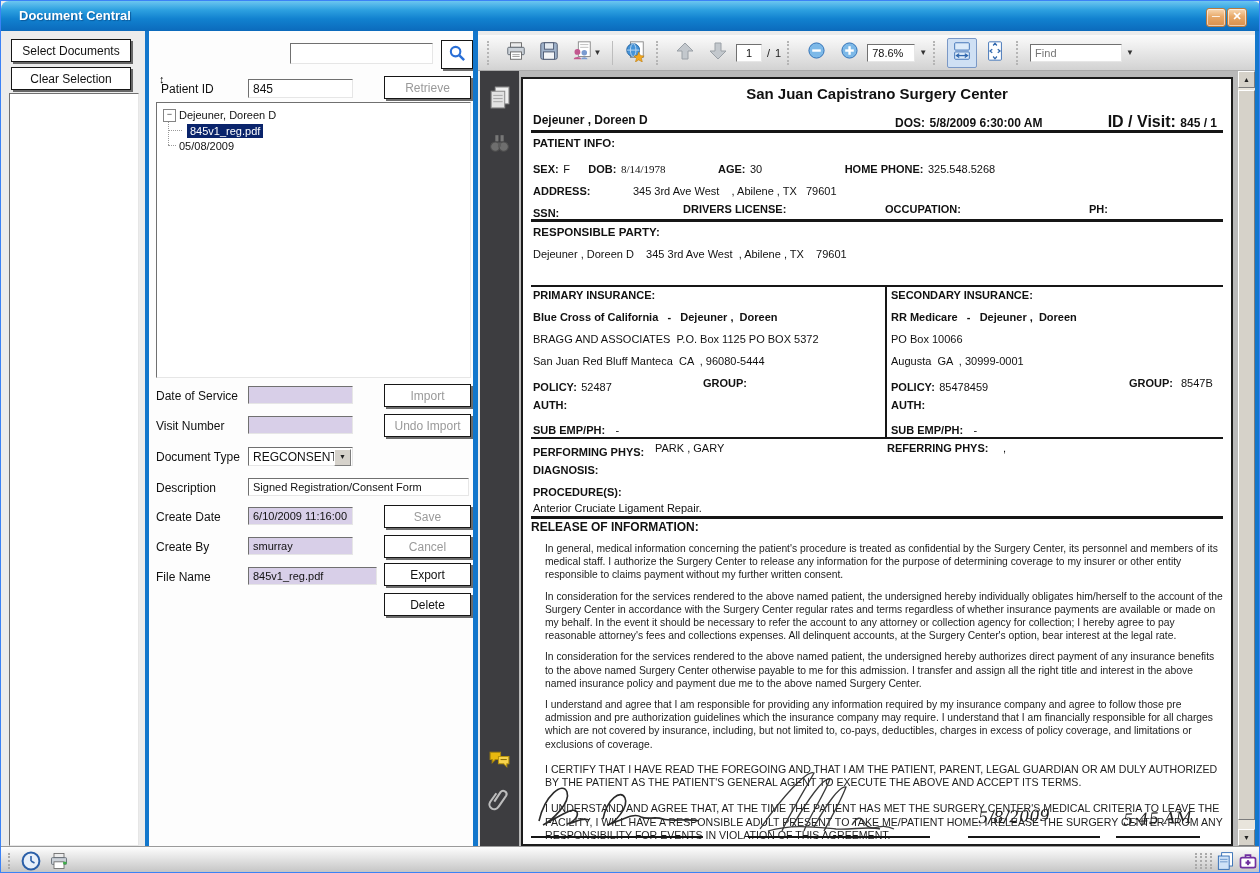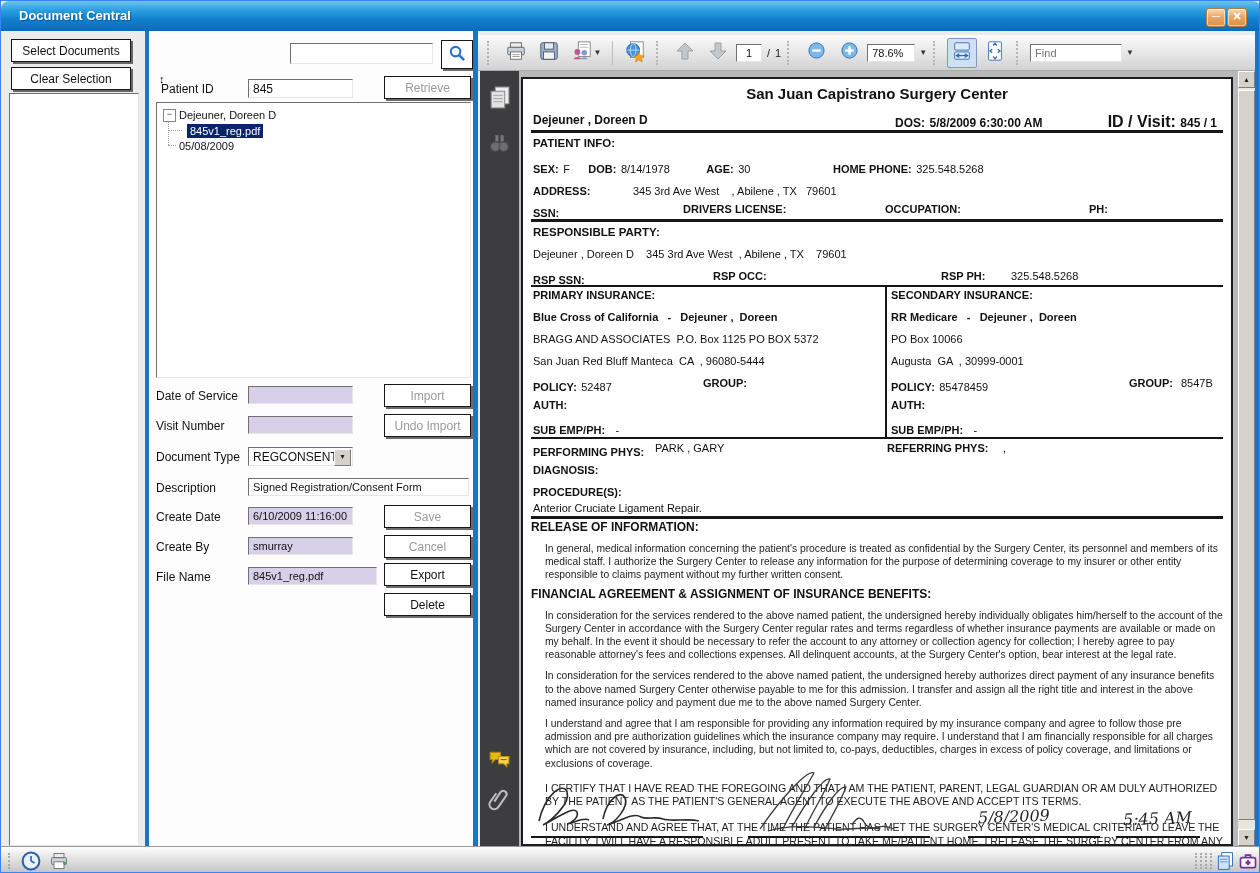--- a/index.html
+++ b/index.html
@@ -303,46 +303,40 @@
         <span class="doc-b" style="font-size:16px;">ID / Visit:</span>
         <span class="doc-b" style="font-size:12px;">845 / 1</span>
       </div>
       <div class="rule" style="top:51px;height:3px;"></div>
 
       <div class="abs doc-b" style="left:10px;top:58px;font-size:11.5px;">PATIENT INFO:</div>
       <div class="abs" style="left:10px;top:80px;">
         <span class="doc-b">SEX:</span>
         <span class="doc-t" style="margin-right:14px;">F</span>
         <span class="doc-b">DOB:</span>
-        <span class="doc-t" style="margin-right:32px;">8/14/1978</span>
+        <span class="doc-t" style="margin-right:48px;font-family:Liberation Serif, serif;">8/14/1978</span>
         <span class="doc-b">AGE:</span>
         <span class="doc-t" style="margin-right:78px;">30</span>
         <span class="doc-b">HOME PHONE:</span>
         <span class="doc-t">325.548.5268</span>
       </div>
       <div class="abs" style="left:10px;top:102px;">
         <span class="doc-b" style="margin-right:38px;">ADDRESS:</span>
         <span class="doc-t" style="white-space:pre;">345 3rd Ave West    , Abilene , TX   79601</span>
       </div>
       <div class="abs" style="left:10px;top:124px;width:680px;">
         <span class="doc-b">SSN:</span>
         <span class="doc-b abs" style="left:150px;">DRIVERS LICENSE:</span>
         <span class="doc-b abs" style="left:352px;">OCCUPATION:</span>
         <span class="doc-b abs" style="left:556px;">PH:</span>
       </div>
       <div class="rule" style="top:140px;height:3px;"></div>
 
       <div class="abs doc-b" style="left:10px;top:147px;font-size:11.5px;">RESPONSIBLE PARTY:</div>
       <div class="abs doc-t" style="left:10px;top:169px;white-space:pre;">Dejeuner , Doreen D    345 3rd Ave West  , Abilene , TX    79601</div>
-      <div class="abs" style="left:10px;top:191px;width:690px;">
-        <span class="doc-b">RSP SSN:</span>
-        <span class="doc-b abs" style="left:180px;">RSP OCC:</span>
-        <span class="doc-b abs" style="left:408px;">RSP PH:</span>
-        <span class="doc-t abs" style="left:478px;">325.548.5268</span>
-      </div>
       <div class="rule" style="top:206px;height:2px;"></div>
 
       <div class="abs" style="left:8px;top:208px;width:692px;height:150px;">
         <div class="abs" style="left:354px;top:0;width:2px;height:150px;background:#161616;"></div>
         <div class="abs" style="left:2px;top:0;width:348px;">
           <div class="doc-b abs" style="top:2px;">PRIMARY INSURANCE:</div>
           <div class="doc-b abs" style="top:24px;white-space:pre;">Blue Cross of California   -   Dejeuner ,  Doreen</div>
           <div class="doc-t abs" style="top:46px;white-space:pre;">BRAGG AND ASSOCIATES  P.O. Box 1125 PO BOX 5372</div>
           <div class="doc-t abs" style="top:68px;white-space:pre;">San Juan Red Bluff Manteca  CA  , 96080-5444</div>
           <div class="abs" style="top:90px;width:348px;">
@@ -384,21 +378,20 @@
         <span class="doc-t abs" style="left:470px;">,</span>
       </div>
       <div class="abs doc-b" style="left:10px;top:385px;">DIAGNOSIS:</div>
       <div class="abs doc-b" style="left:10px;top:407px;">PROCEDURE(S):</div>
       <div class="abs doc-t" style="left:10px;top:423px;">Anterior Cruciate Ligament Repair.</div>
       <div class="rule" style="top:437px;height:3px;"></div>
 
       <div class="abs" style="left:8px;top:441px;width:692px;">
         <div class="dochead" style="font-size:12px;margin-top:0;">RELEASE OF INFORMATION:</div>
         <p class="para">In general, medical information concerning the patient's procedure is treated as confidential by the Surgery Center, its personnel and members of its medical staff. I authorize the Surgery Center to release any information for the purpose of determining coverage to my insurer or other entity responsible to claims payment without my further written consent.</p>
-        <div class="dochead" style="font-size:12px;">FINANCIAL AGREEMENT &amp; ASSIGNMENT OF INSURANCE BENEFITS:</div>
         <p class="para" style="margin-bottom:0;">In consideration for the services rendered to the above named patient, the undersigned hereby individually obligates him/herself to the account of the Surgery Center in accordance with the Surgery Center regular rates and terms regardless of whether insurance payments are available or made on my behalf. In the event it should be necessary to refer the account to any attorney or collection agency for collection; I hereby agree to pay reasonable attorney's fees and collections expenses. All delinquent accounts, at the Surgery Center's option, bear interest at the legal rate.</p>
         <p class="para" style="margin-bottom:0;">In consideration for the services rendered to the above named patient, the undersigned hereby authorizes direct payment of any insurance benefits to the above named Surgery Center otherwise payable to me for this admission. I transfer and assign all the right title and interest in the above named insurance policy and payment due me to the above named Surgery Center.</p>
         <p class="para">I understand and agree that I am responsible for providing any information required by my insurance company and agree to follow those pre admission and pre authorization guidelines which the insurance company may require. I understand that I am financially responsible for all charges which are not covered by insurance, including, but not limited to, co-pays, deductibles, charges in excess of policy coverage, and limitations or exclusions of coverage.</p>
         <p class="para caps" style="margin-top:12px;">I CERTIFY THAT I HAVE READ THE FOREGOING AND THAT I AM THE PATIENT, PARENT, LEGAL GUARDIAN OR AM DULY AUTHORIZED BY THE PATIENT AS THE PATIENT'S GENERAL AGENT TO EXECUTE THE ABOVE AND ACCEPT ITS TERMS.</p>
         <p class="para caps" style="margin-top:12px;">I UNDERSTAND AND AGREE THAT, AT THE TIME THE PATIENT HAS MET THE SURGERY CENTER'S MEDICAL CRITERIA TO LEAVE THE FACILITY, I WILL HAVE A RESPONSIBLE ADULT PRESENT TO TAKE ME/PATIENT HOME. I RELEASE THE SURGERY CENTER FROM ANY RESPONSIBILITY FOR EVENTS IN VIOLATION OF THIS AGREEMENT.</p>
       </div>
 
       <div class="abs" style="left:8px;top:698px;width:180px;height:58px;">
         <svg width="180" height="58" viewBox="0 0 180 58">
             <path d="M8 44 C14 18 32 4 36 15 C40 26 20 44 12 48 C28 40 42 29 46 35 C48 40 41 46 36 47 C43 46 52 40 58 43" fill="none" stroke="#2a2a2a" stroke-width="1.6"></path>

